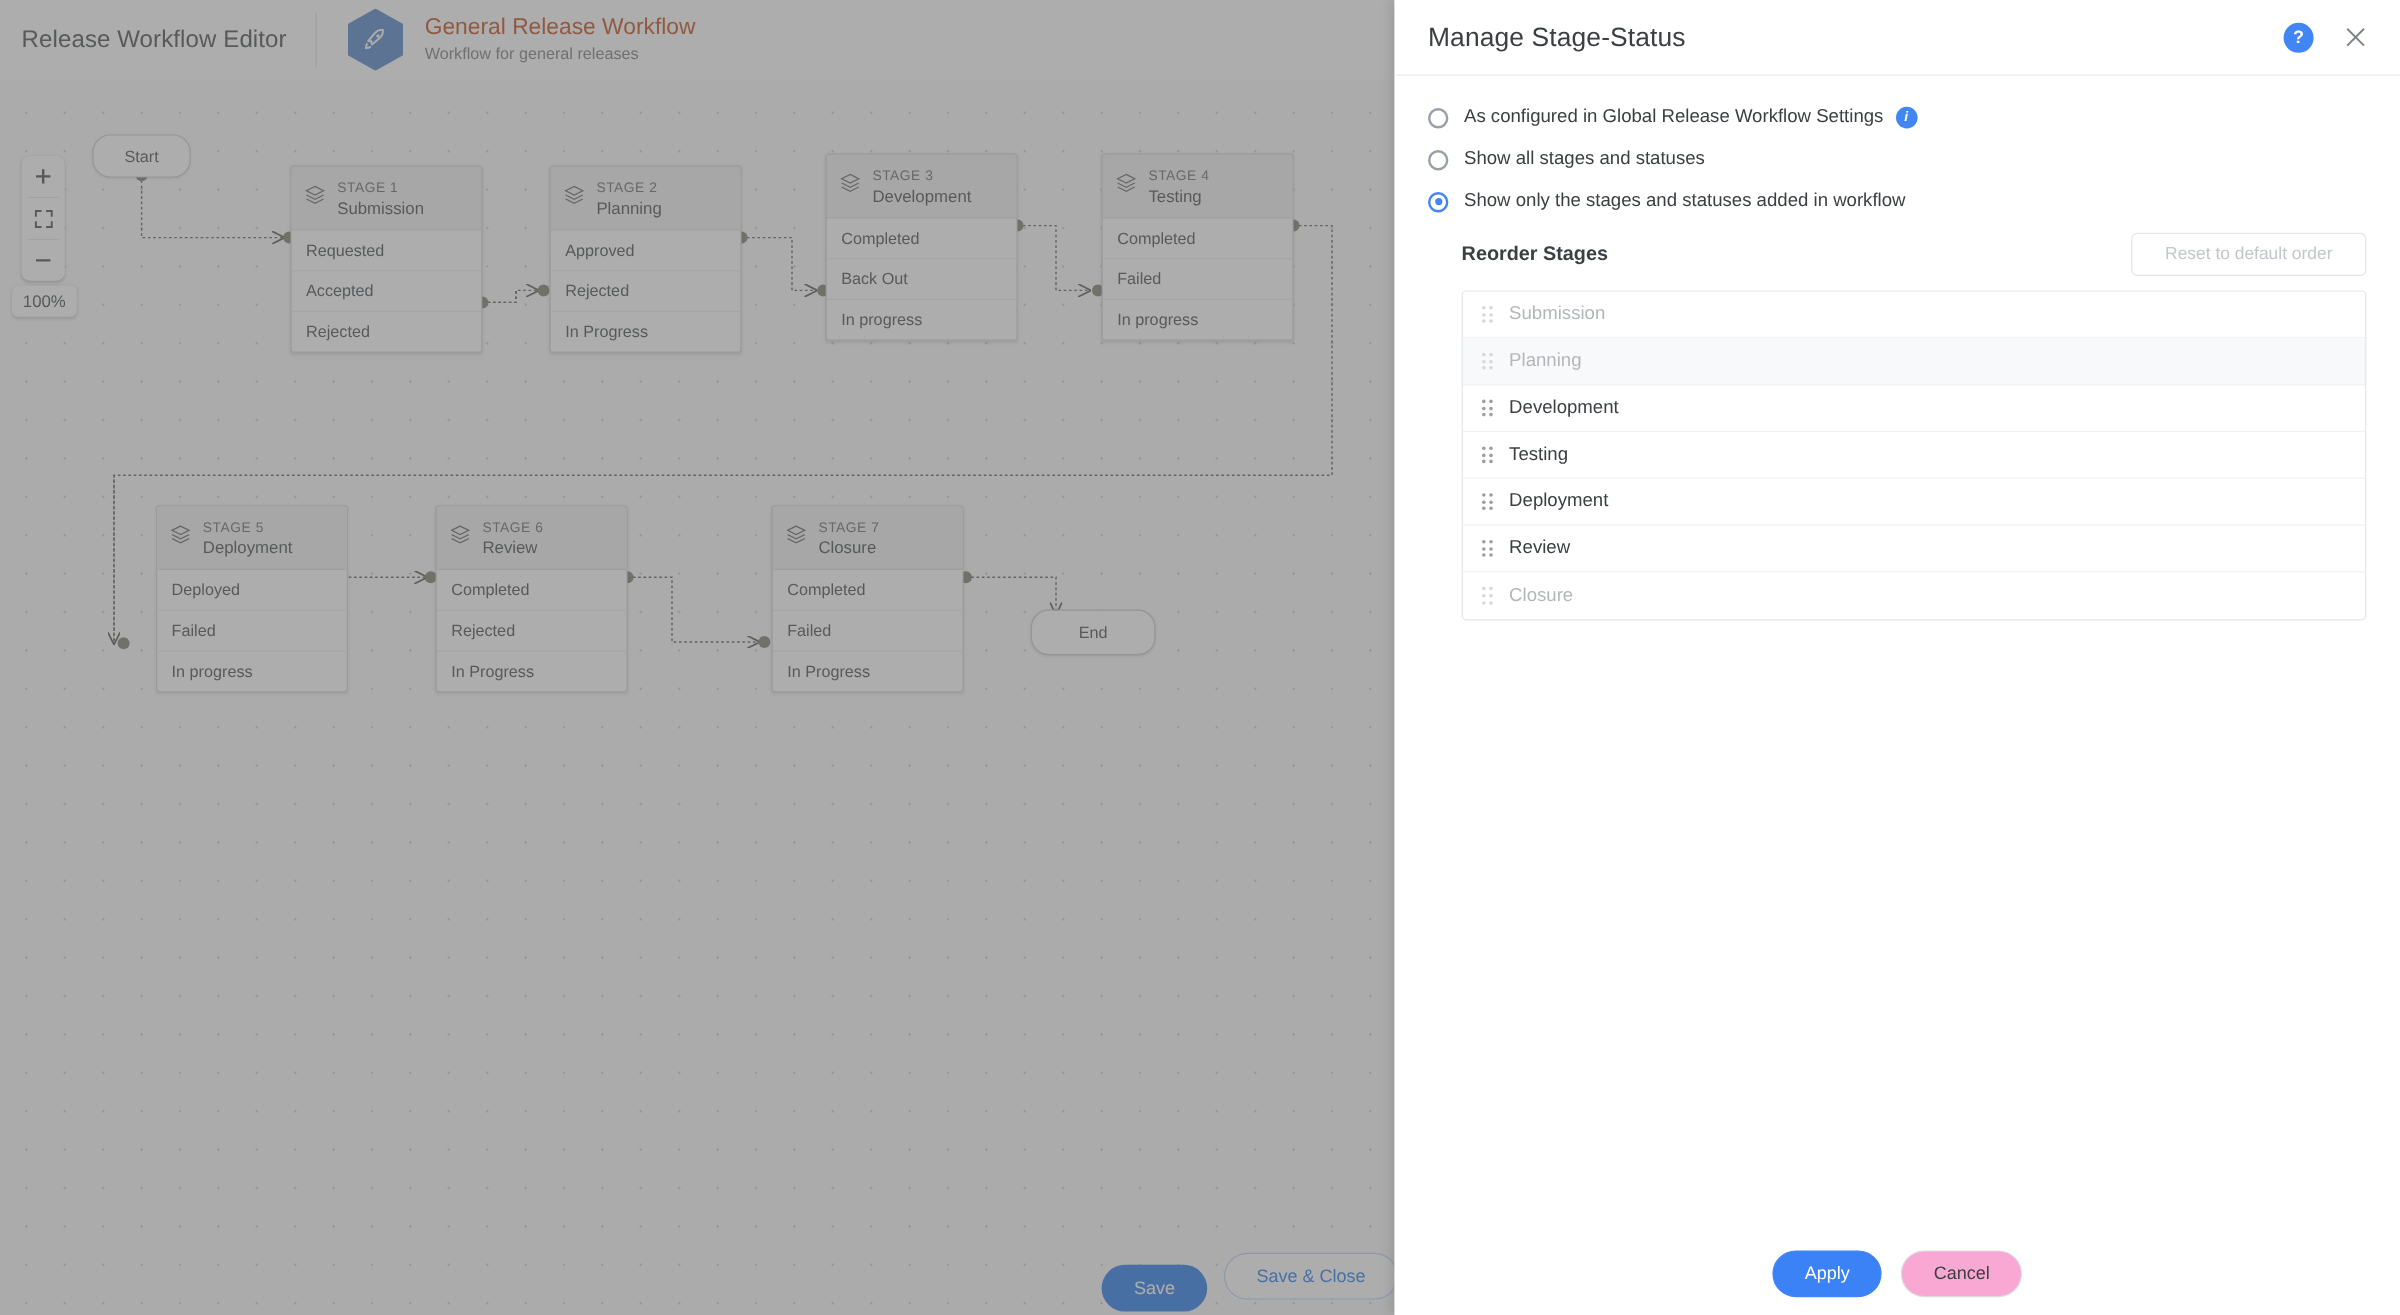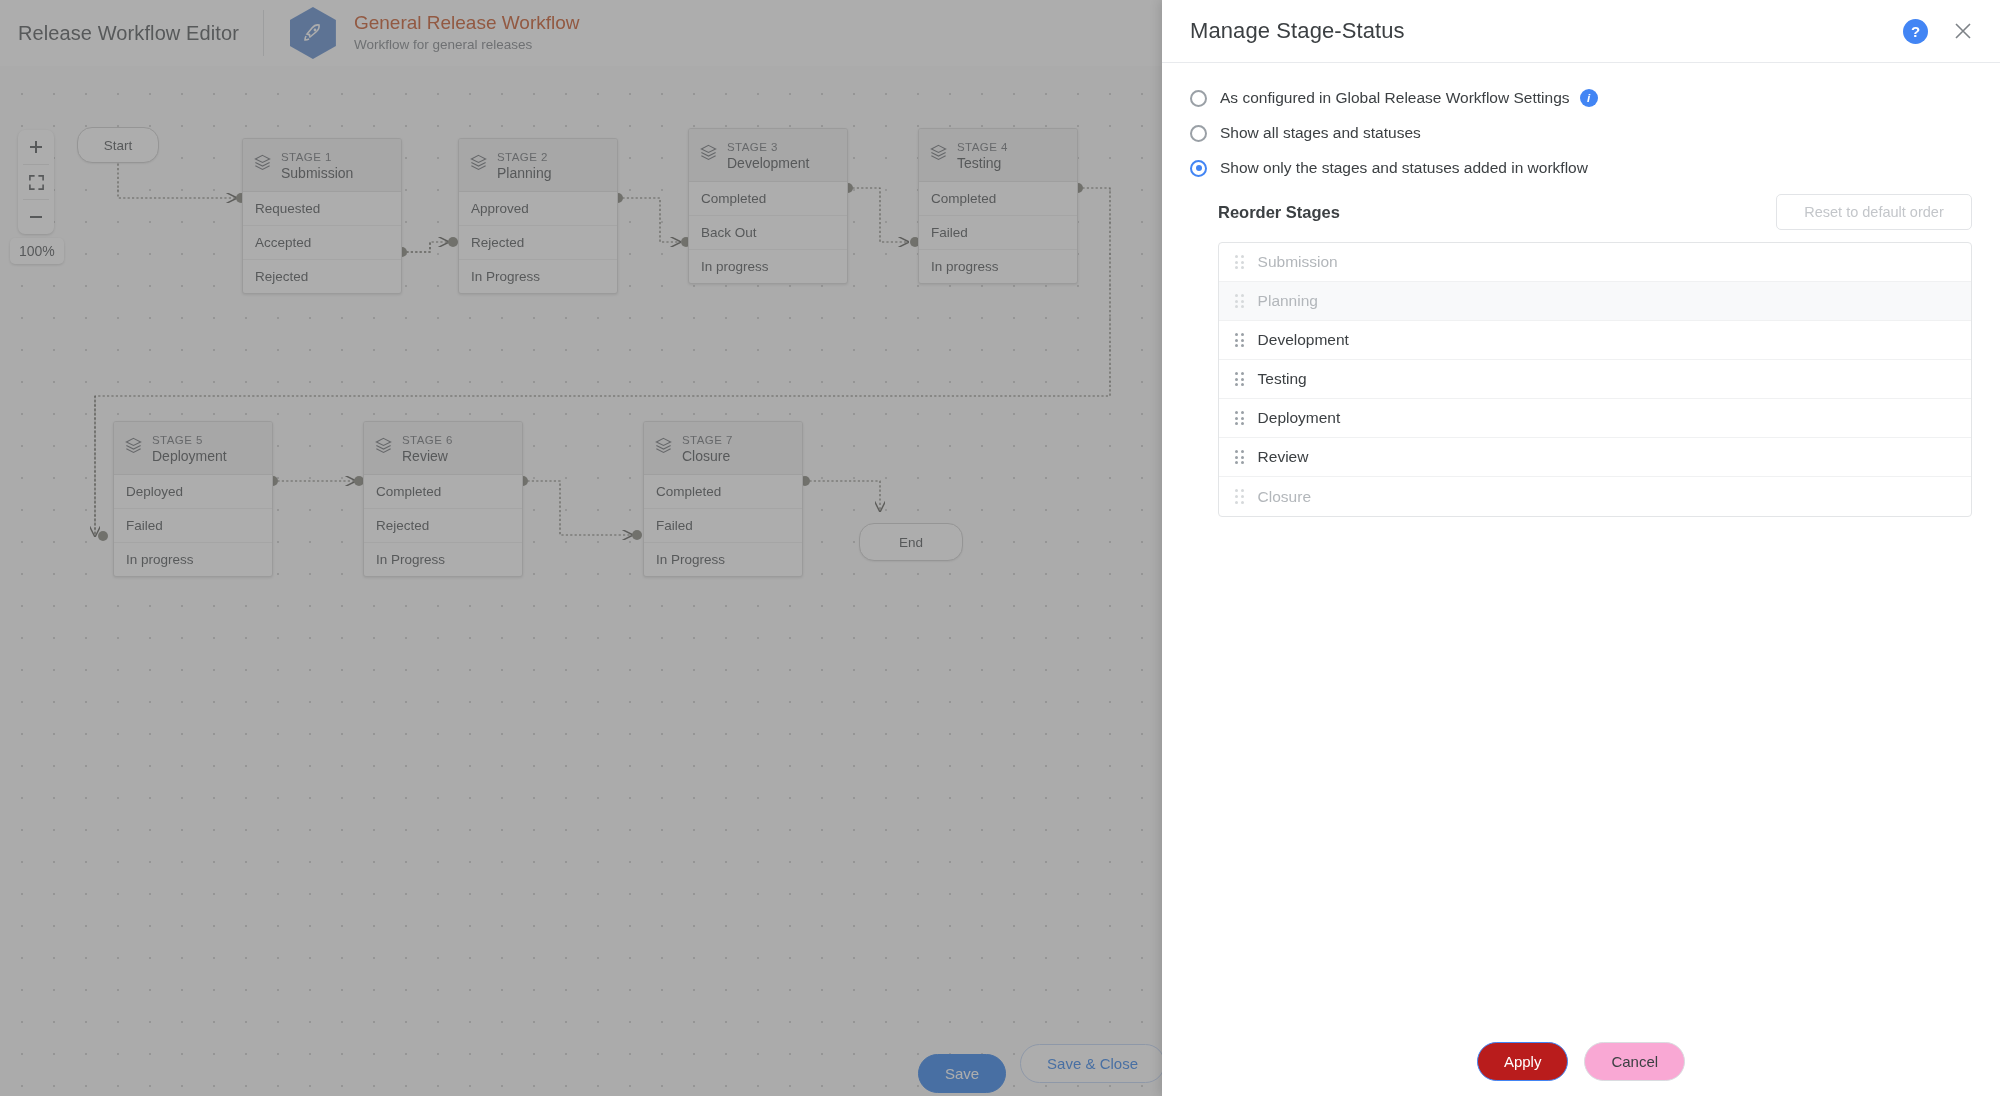--- a/index.html
+++ b/index.html
@@ -61,21 +61,21 @@
   #zoom-level{
     position:absolute; left:10px; top:172px; z-index:20;
     background:#fff; border-radius:5px; box-shadow:0 1px 3px rgba(0,0,0,.2);
     padding:5px 9px; font-size:14px; color:#3c4043;
   }
 
   
   .term-node{
     position:absolute; background:#fff; border:1px solid #c9c9c9;
     border-radius:15px; display:flex;align-items:center;justify-content:center;
-    font-size:13.5px; color:#3c4043; box-shadow:0 1px 2px rgba(0,0,0,.10); z-index:10;margin-top:15px;
+    font-size:13.5px; color:#3c4043; box-shadow:0 1px 2px rgba(0,0,0,.10); z-index:10;
   }
 
   
   .stage{
     position:absolute; width:160px; background:#fff;
     border:1px solid #d6d6d6; border-radius:3px;
     box-shadow:0 1px 3px rgba(0,0,0,.14); z-index:10; overflow:hidden;
   }
   .stage-head{
     display:flex; align-items:center; gap:9px;
@@ -159,21 +159,21 @@
   .stage-item.muted{ color:#b3b7bb; }
   .stage-item.alt{ background:#f8f9fa; }
   .grip{ display:grid; grid-template-columns:3px 3px; gap:2.6px; flex:none;}
   .grip i{ width:3px;height:3px;background:#9aa0a6;border-radius:50%; display:block;}
   .stage-item.muted .grip i{ background:#d6d9db; }
 
   #panel-foot{
     height:70px; display:flex; align-items:center; justify-content:center; gap:16px;
     flex:none;
   }
-  #apply-btn{ background:#b91c1c;color:#fff;border:1px solid #4285f4;}
+  #apply-btn{ background:#3b82f6;color:#fff;border:1px solid #4285f4;}
   #cancel-btn{ background:#f9a8d4;color:#3c4043;border:1px solid #dadce0;}
 </style>
 </head>
 <body>
 
 <div id="app-root">
 
   <div id="topbar">
     <div id="editor-title">Release Workflow Editor</div>
     <div class="vdivider"></div>
@@ -312,21 +312,21 @@
               <path d="M12 3l9 4.5-9 4.5-9-4.5L12 3z"></path>
               <path d="M3 12l9 4.5 9-4.5"></path>
               <path d="M3 16.2l9 4.5 9-4.5"></path>
             </svg></span>
           <span><span class="stage-num">STAGE 4</span><div class="stage-nm">Testing</div></span>
         </div>
         <div class="status-row">Completed</div>
         <div class="status-row">Failed</div>
         <div class="status-row">In progress</div>
       </div>
-    <div class="stage" style="left:113px; top:355px;">
+    <div class="stage" style="left:130px; top:355px;">
         <div class="stage-head">
           <span><svg viewBox="0 0 24 24" fill="none" stroke="#5f6368" stroke-width="1.4">
               <path d="M12 3l9 4.5-9 4.5-9-4.5L12 3z"></path>
               <path d="M3 12l9 4.5 9-4.5"></path>
               <path d="M3 16.2l9 4.5 9-4.5"></path>
             </svg></span>
           <span><span class="stage-num">STAGE 5</span><div class="stage-nm">Deployment</div></span>
         </div>
         <div class="status-row">Deployed</div>
         <div class="status-row">Failed</div>

